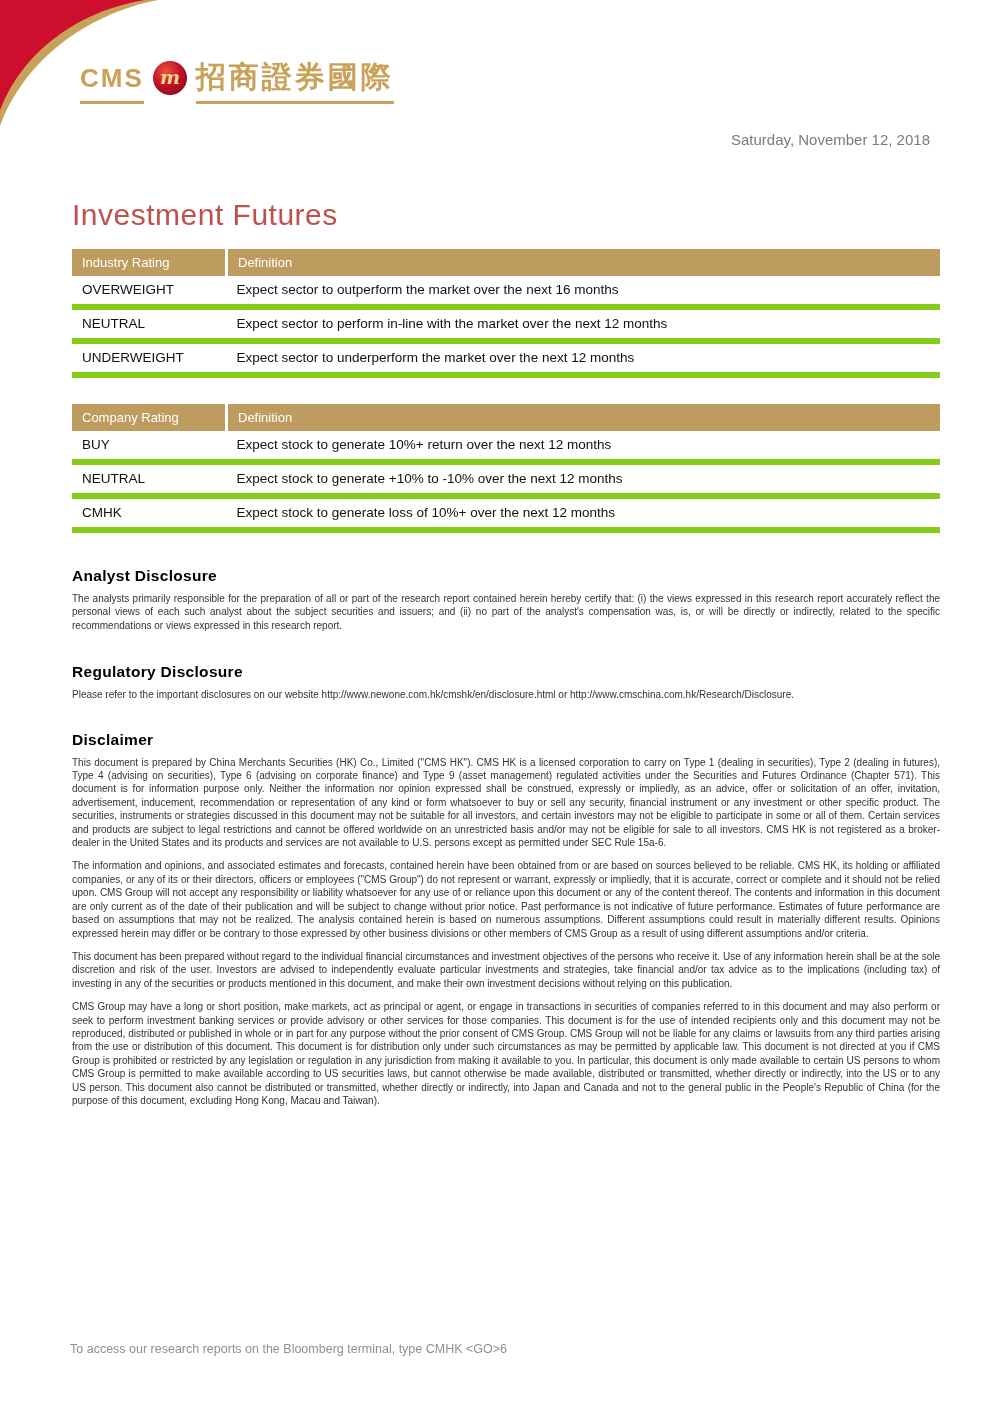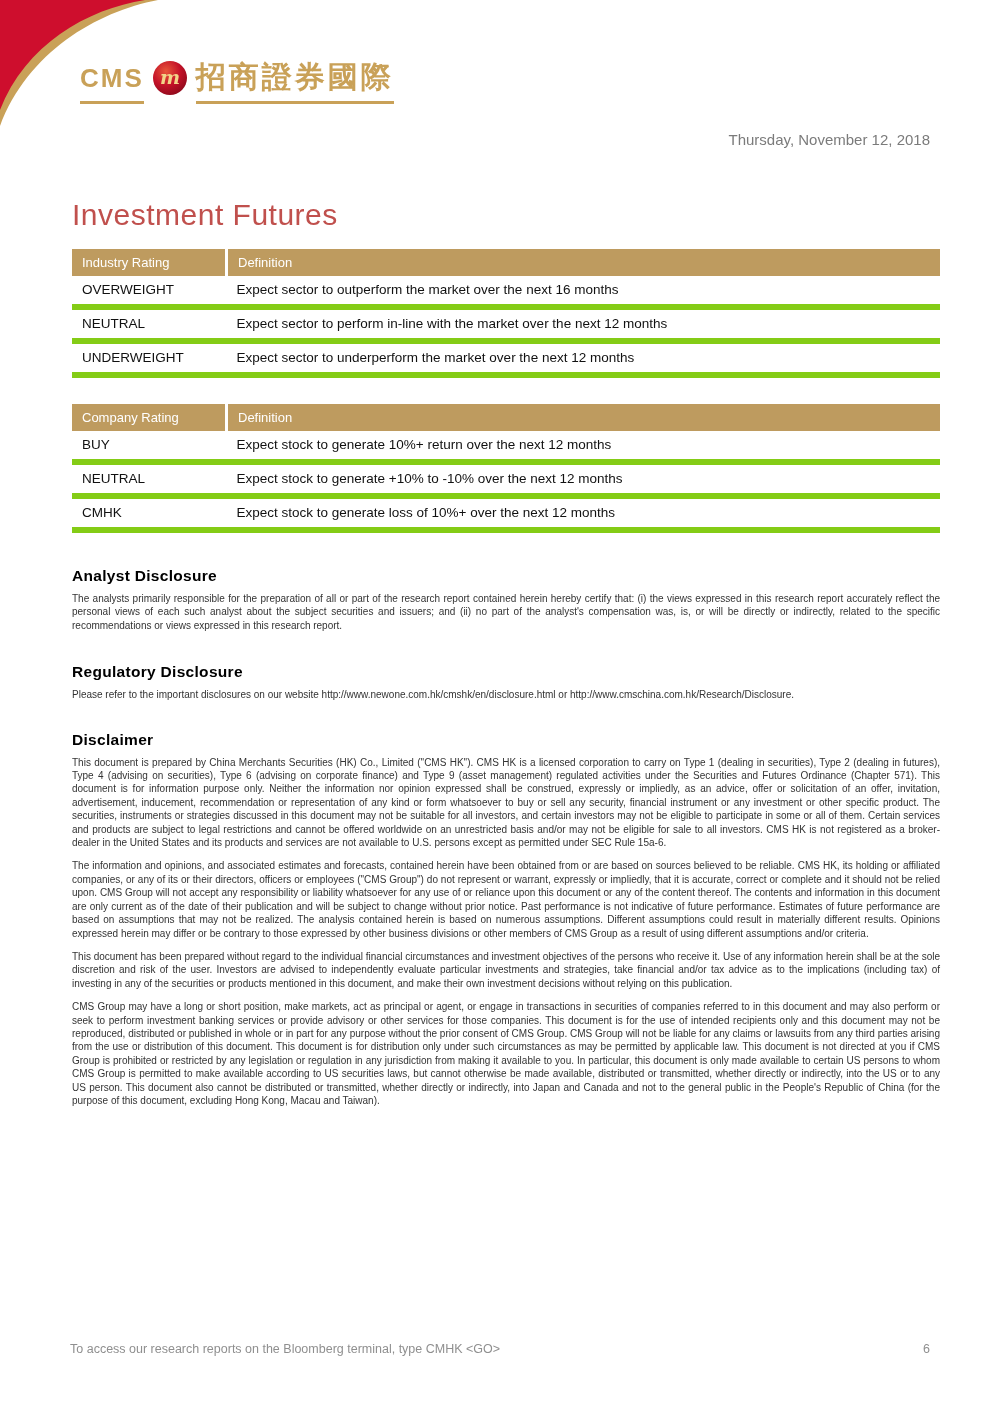--- a/index.html
+++ b/index.html
@@ -59,21 +59,21 @@
   .sec-disclaimer { margin-top:29px; }
 
   .body-par {
     font-size:10px; line-height:13.4px; color:#333; text-align:justify;
     margin:0 0 10px 0;
   }
   .body-par:last-child { margin-bottom:0; }
 
   .footer {
     position:absolute; left:70px; right:70px; top:1342px;
-    display:flex; justify-content:space-between;
+    display:flex; 
     color:#8f8f8f; font-size:12.5px;
   }
 </style>
 </head>
 <body>
 
 <div class="corner">
   <svg width="170" height="140" viewBox="0 0 170 140">
     <path d="M0,0 H158 C96,12 28,52 0,126 Z" fill="#C9A158"></path>
     <path d="M0,0 H145 C87,9 25,45 0,110 Z" fill="#CE0E2D"></path>
@@ -91,21 +91,21 @@
           <stop offset="100%" stop-color="#8e0a1c"></stop>
         </radialGradient>
       </defs>
       <circle cx="18" cy="18" r="17" fill="url(#badgeGrad)"></circle>
       <text x="18" y="24" text-anchor="middle" font-family="DejaVu Serif, serif" font-size="19" font-style="italic" font-weight="bold" fill="#F2D488">m</text>
     </svg>
   </span>
   <span class="logo-cn">招商證券國際</span>
 </div>
 
-<div class="date">Thursday, November 12, 2018</div>
+<div class="date">Saturday, November 12, 2018</div>
 
 <div class="content">
   <h1 class="title">Investment Futures</h1>
 
   <table class="ratings">
     <tbody>
         <tr>
       <th class="col1">Industry Rating</th>
       <th class="col2-sep">Definition</th>
     </tr>

